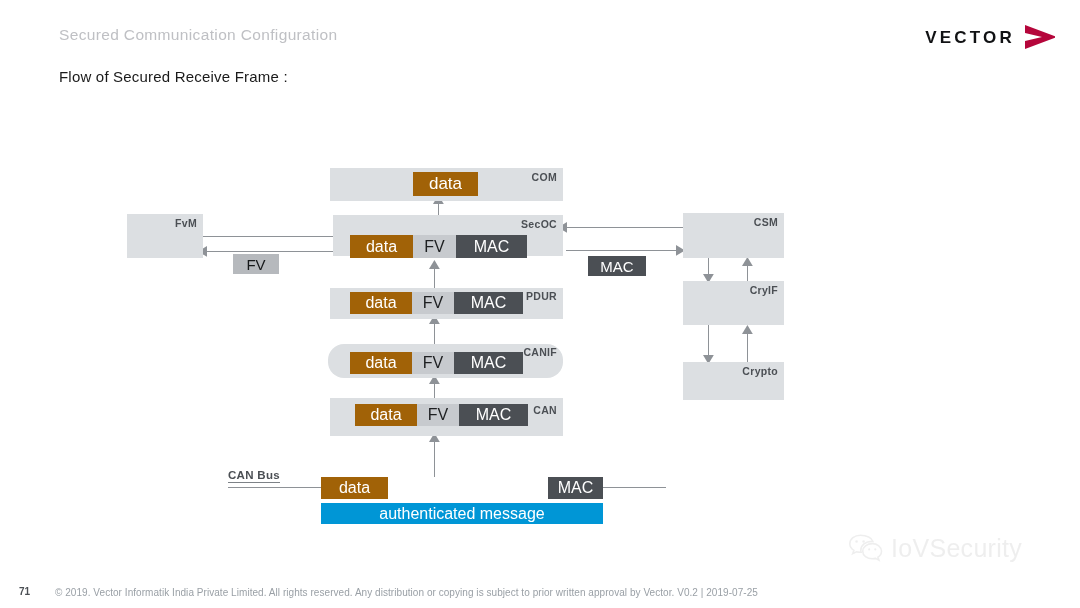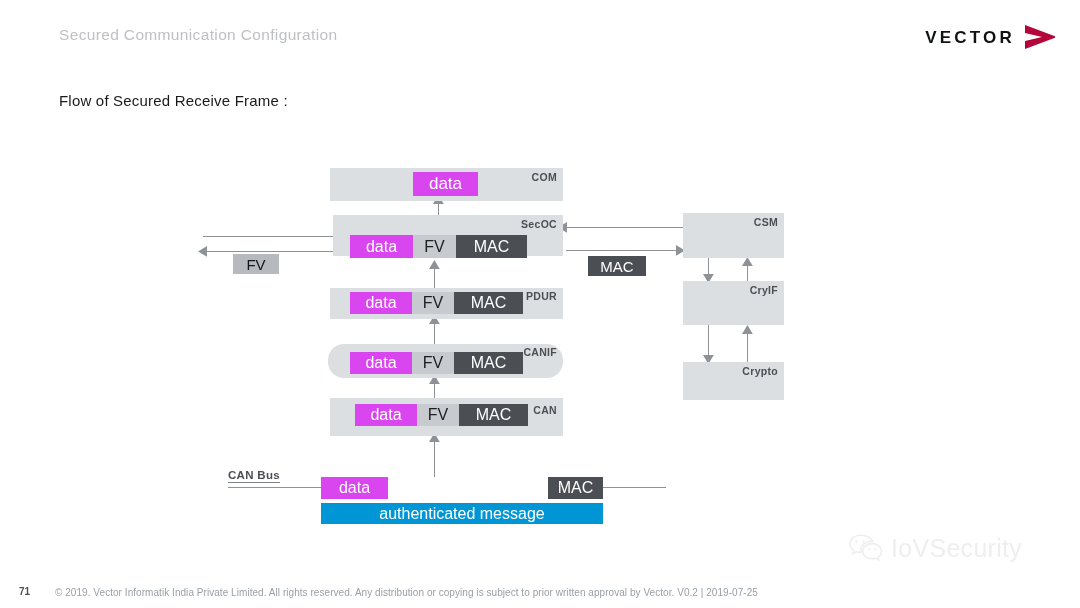--- a/index.html
+++ b/index.html
@@ -15,21 +15,20 @@
   
   .hdr-title{
     position:absolute;left:59px;top:26px;
     font-size:15.5px;color:#bfc0c4;letter-spacing:.35px;
     white-space:nowrap;
   }
   .subtitle{
     position:absolute;left:59px;top:68px;
     font-size:15px;color:#1a1a1a;letter-spacing:.2px;
     white-space:nowrap;
-    margin-top:24px;
   }
   .vector-logo{
     position:absolute;right:22px;top:24px;
     display:flex;align-items:center;gap:9px;
   }
   .vector-word{
     font-size:17px;font-weight:bold;letter-spacing:3.2px;
     color:#111214;line-height:1;
   }
   .vector-arrow{display:block;}
@@ -46,21 +45,21 @@
     letter-spacing:.3px;white-space:nowrap;
   }
 
   
   .seg{
     position:absolute;top:0;height:100%;
     display:flex;align-items:center;justify-content:center;
     box-sizing:border-box;white-space:nowrap;
   }
   .strip{position:absolute;}
-  .seg-data{background:#d946ef;color:#ffffff;}
+  .seg-data{background:#a16207;color:#ffffff;}
   .seg-fv{background:#c7cace;color:#1d1f21;}
   .seg-mac{background:#4b4f54;color:#ffffff;}
 
   
   .tag{
     position:absolute;
     display:flex;align-items:center;justify-content:center;
     font-size:15px;white-space:nowrap;box-sizing:border-box;
   }
   .tag-fv{background:#b6b9bd;color:#16181a;}
@@ -225,20 +224,23 @@
 
   <div class="mod" style="left:330px;top:398px;width:233px;height:38px;">
     <span class="mod-label" style="top:6px;">CAN</span>
     <div class="strip" style="left:25px;top:6px;width:173px;height:22px;">
       <div class="seg seg-data" style="left:0;width:62px;font-size:16px;">data</div>
       <div class="seg seg-fv" style="left:62px;width:42px;font-size:16px;">FV</div>
       <div class="seg seg-mac" style="left:104px;width:69px;font-size:16px;">MAC</div>
     </div>
   </div>
 
+  <div class="mod" style="left:127px;top:214px;width:76px;height:44px;">
+    <span class="mod-label">FvM</span>
+  </div>
 
   <div class="mod" style="left:683px;top:213px;width:101px;height:45px;">
     <span class="mod-label">CSM</span>
   </div>
 
   <div class="mod" style="left:683px;top:362px;width:101px;height:38px;">
     <span class="mod-label">Crypto</span>
   </div>
 
   <div class="mod" style="left:683px;top:281px;width:101px;height:44px;">

